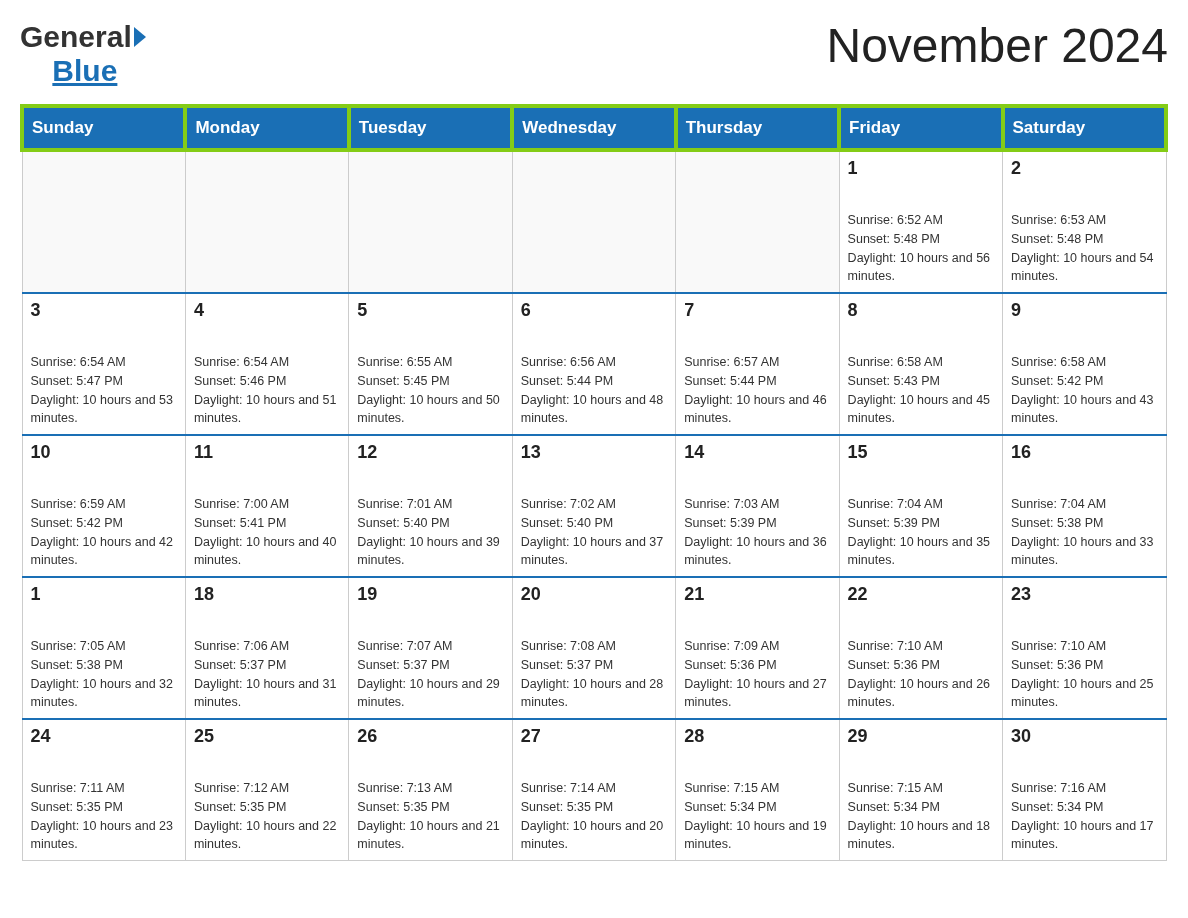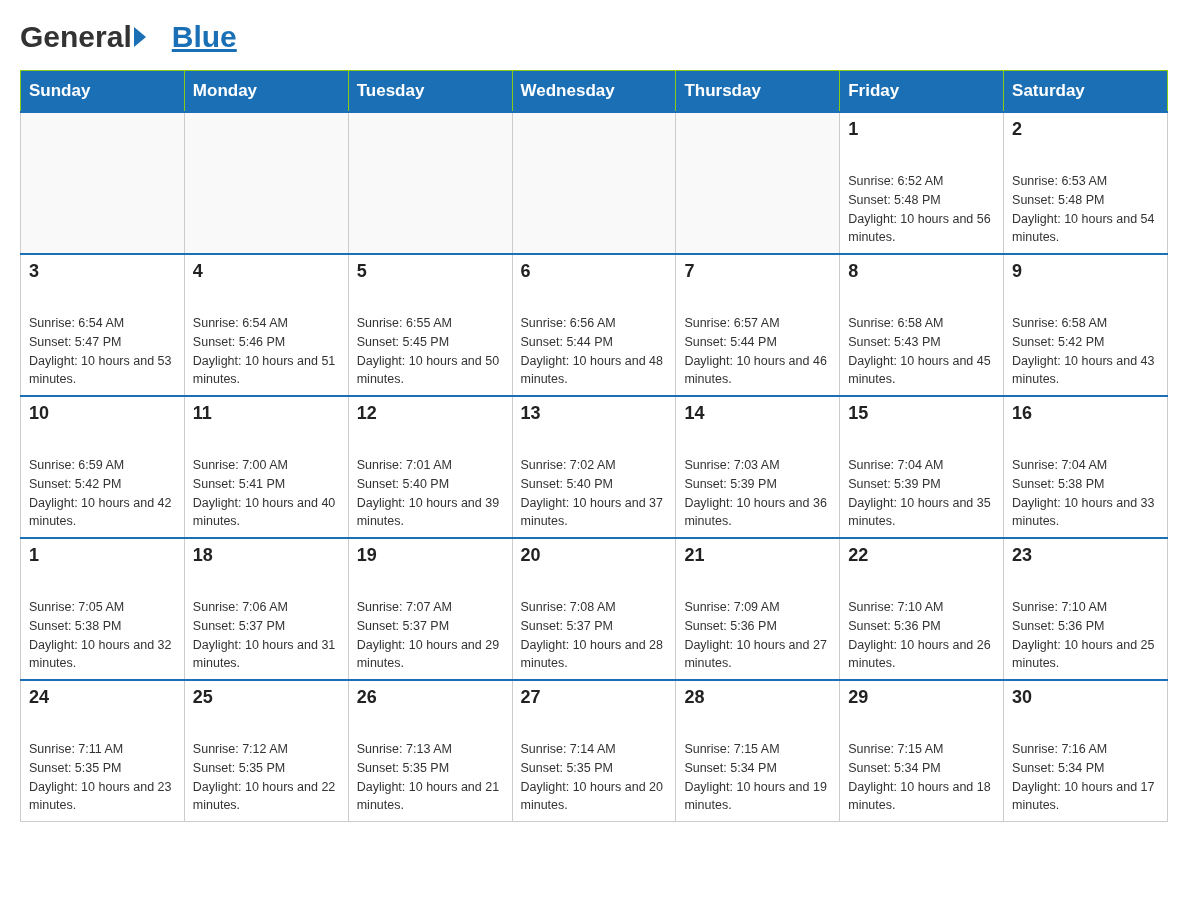--- a/index.html
+++ b/index.html
@@ -34,21 +34,21 @@
       width: 100%;
       border-collapse: collapse;
     }
     .calendar thead tr th {
       background-color: #1a6fb5;
       color: #fff;
       font-size: 17px;
       font-weight: bold;
       padding: 10px 8px;
       text-align: left;
-      border: 1px solid #84cc16;
+      border: 4px solid #84cc16;
     }
     .calendar tbody tr td {
       border: 1px solid #ccc;
       vertical-align: top;
       padding: 6px 8px;
       width: 14.28%;
       min-height: 120px;
       height: 130px;
     }
     .calendar tbody tr {
@@ -64,21 +64,21 @@
       font-size: 12.5px;
       color: #333;
       line-height: 1.5;
       margin-top: 32px;
     }
     .empty-cell {
       background: #f9f9f9;
     }
     .logo-wrapper {
       display: inline-flex;
-      gap: 22px;
+      flex-direction: column;
     }
     .logo-row1 {
       display: flex;
       align-items: center;
     }
     .logo-text-general {
       font-size: 30px;
       font-weight: bold;
       color: #333;
     }
@@ -111,20 +111,21 @@
   <div class="logo-wrapper">
     <div class="logo-row1">
       <span class="logo-text-general">General</span>
       <span class="logo-arrow"></span>
     </div>
     <div class="logo-row2">
       <span class="logo-text-blue">Blue</span>
     </div>
   </div>
   <div class="title-section">
+    <div class="month-title">November 2024</div>
   </div>
 </div>
 
 <table class="calendar">
   <thead>
     <tr>
     <th>Sunday</th>
         <th>Monday</th>
         <th>Tuesday</th>
         <th>Wednesday</th>

